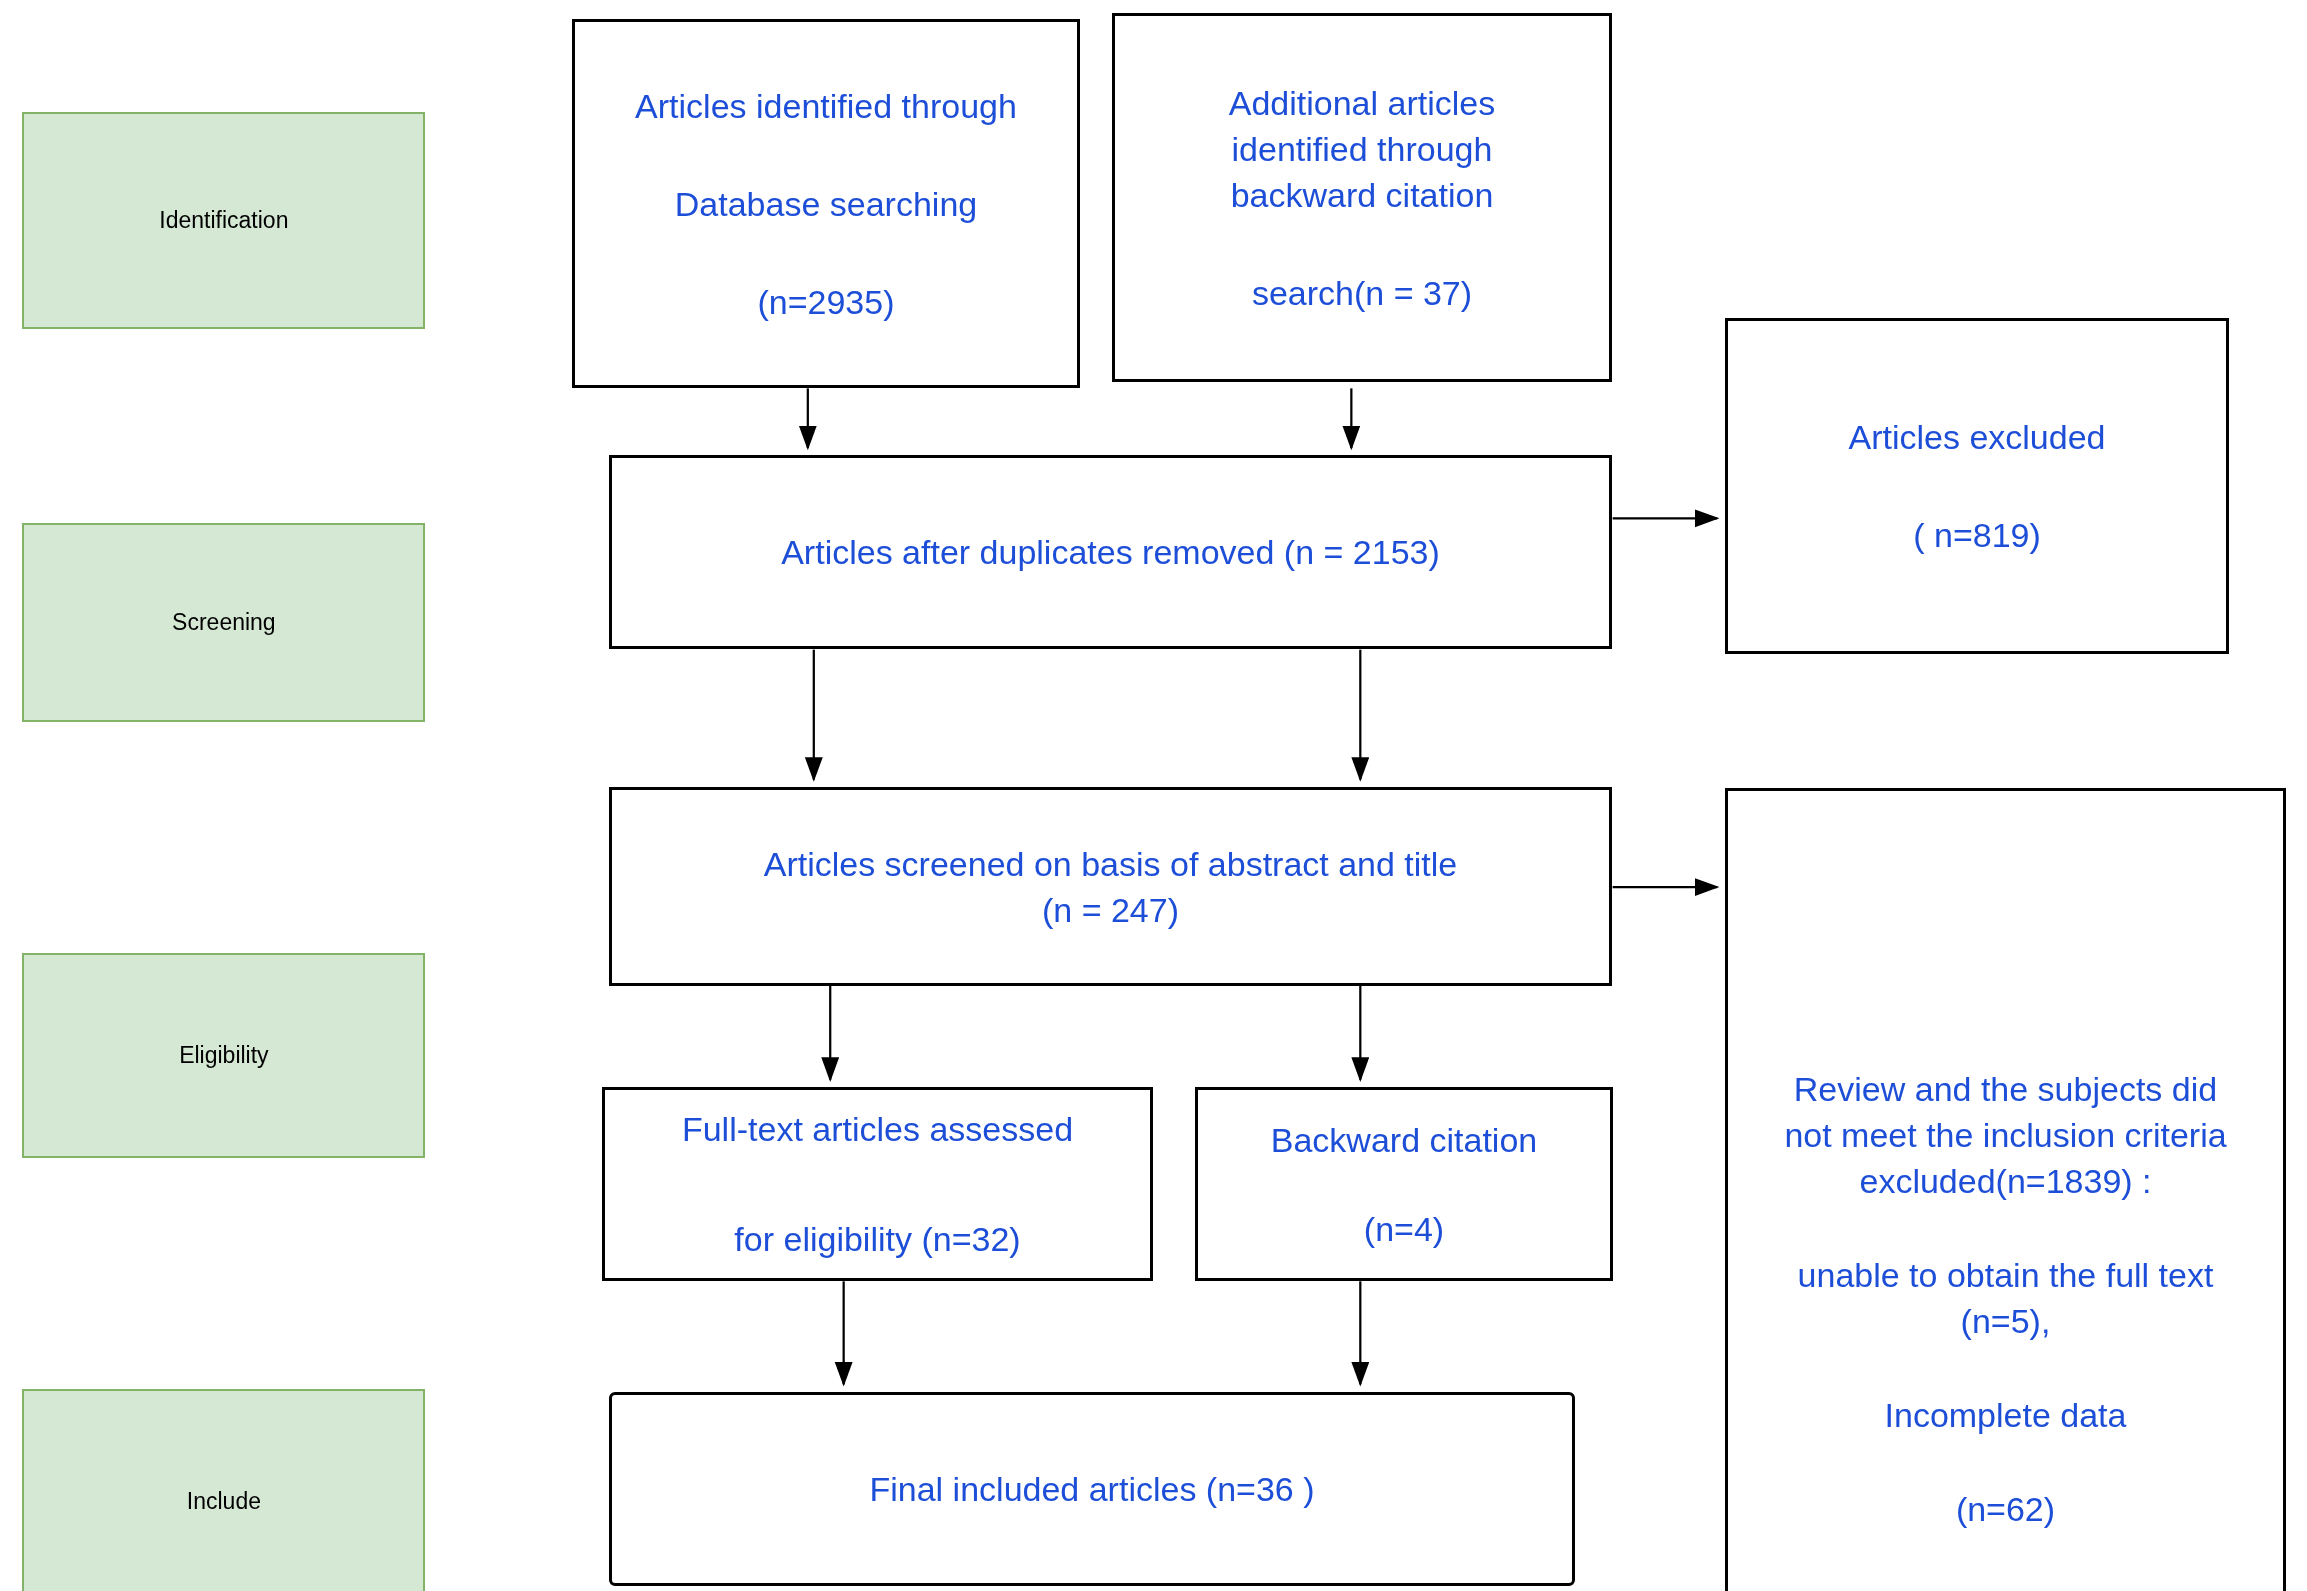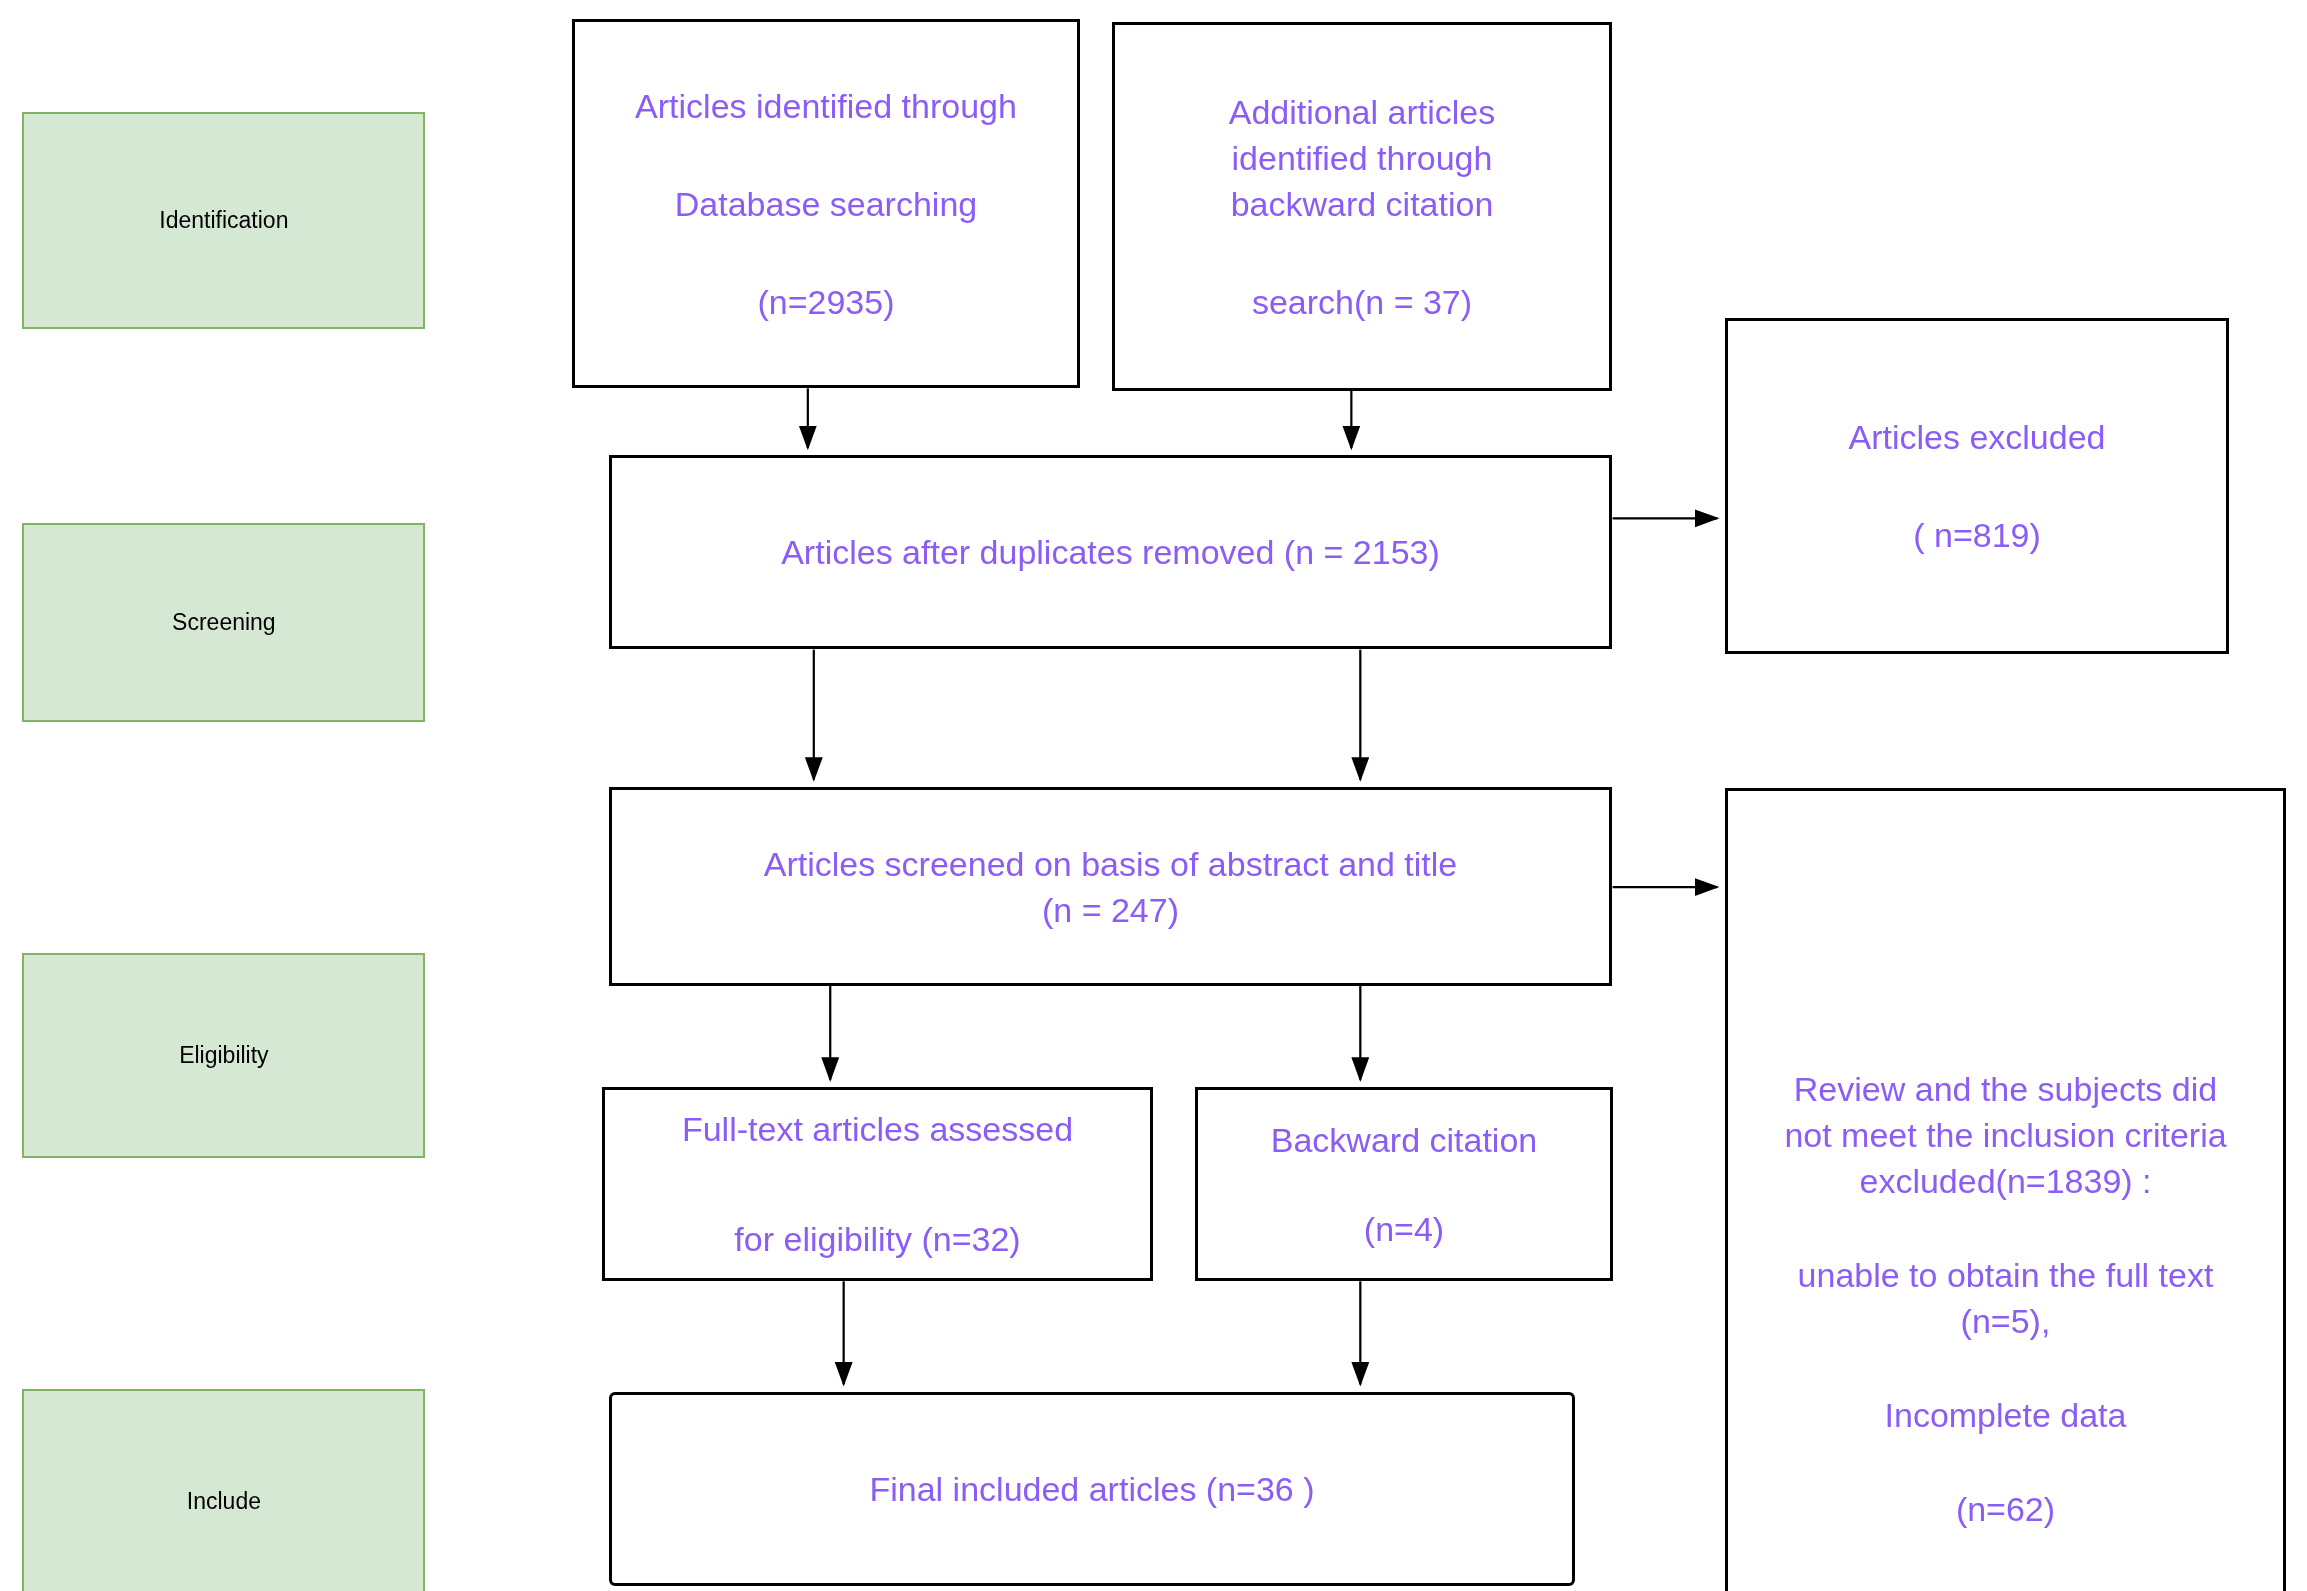--- a/index.html
+++ b/index.html
@@ -41,27 +41,27 @@
     background: #ffffff;
     border: 3px solid #000000;
     box-sizing: border-box;
     display: flex;
     flex-direction: column;
     align-items: center;
     justify-content: center;
     gap: 52px;
     text-align: center;
     font-size: 34px;
-    color: #8b5cf6;
+    color: #1d4ed8;
   }
   .node .para { display: block; }
   .node .line { line-height: 46px; }
 
   #node-identified         { left: 572px;  top: 19.4px;   width: 508px;  height: 369px; }
-  #node-additional         { left: 1112px; top: 22px;   width: 500px;  height: 369px; }
+  #node-additional         { left: 1112px; top: 13px;   width: 500px;  height: 369px; }
   #node-duplicates-removed { left: 609px;  top: 455px;  width: 1003px; height: 194px; }
   #node-screened           { left: 609px;  top: 787px; width: 1003px; height: 199px; }
   #node-fulltext           { left: 602px;  top: 1087px; width: 551px;  height: 194px; gap: 64px; }
   #node-backward           { left: 1195px; top: 1087px; width: 418px;  height: 194px; gap: 43px; }
   #node-final              { left: 609px;  top: 1392px; width: 966px; height: 194px; border-radius: 6px; }
   #node-excluded           { left: 1725px; top: 318px;  width: 504px;  height: 336px; }
   #node-excluded-reasons   { left: 1725px; top: 788px; width: 561px;  height: 1021px; gap: 48px; }
 
   
   #arrows {

